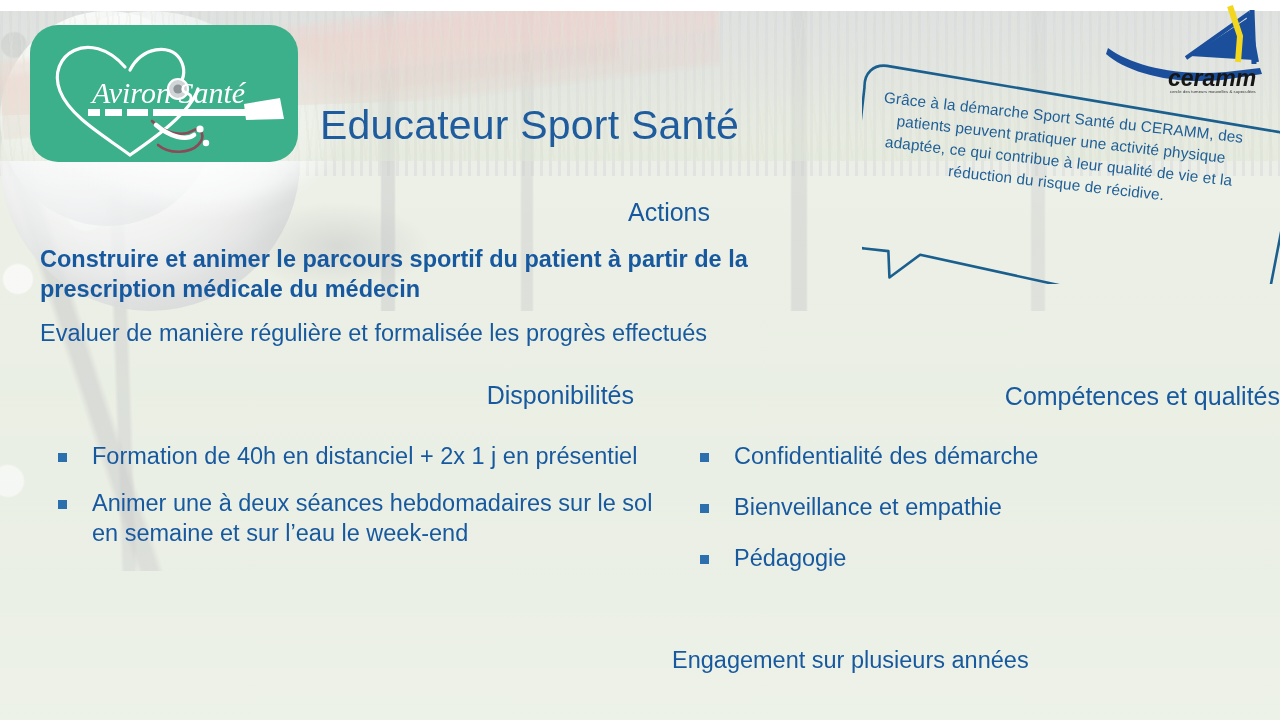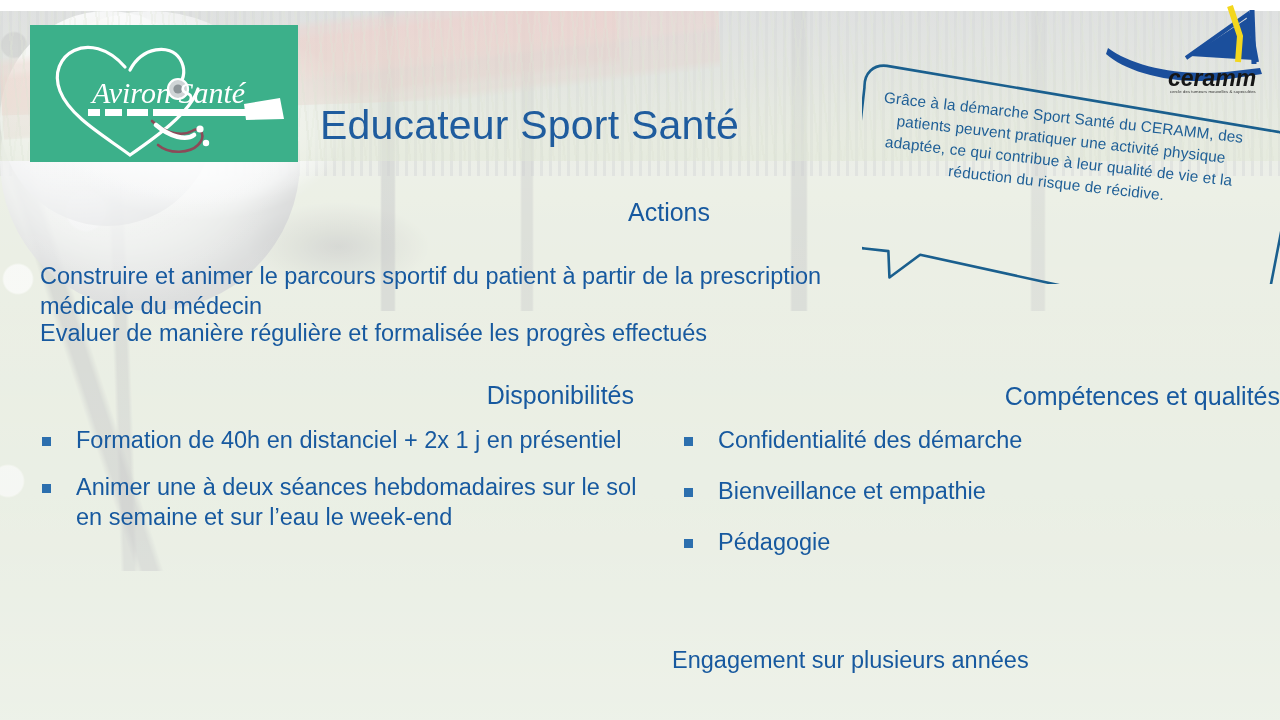--- a/index.html
+++ b/index.html
@@ -152,20 +152,21 @@
 
   
   #aviron-logo {
     position: absolute;
     left: 30px;
     top: 25px;
     width: 268px;
     height: 137px;
     background: #3cb08a;
     overflow: hidden;
+    border-radius: 28px;
   }
   #aviron-logo svg { display: block; }
 
   
   #ceramm-logo {
     position: absolute;
     right: 8px;
     top: 2px;
     width: 170px;
     height: 92px;
@@ -219,26 +220,26 @@
   #h-actions   { left: 210px; top: 198px; width: 500px; }
   #h-dispo     { left: 14px;  top: 381px; width: 620px; }
   #h-comp      { left: 660px; top: 382px; width: 620px; }
 
   .para {
     position: absolute;
     color: #17599f;
     font-size: 23.5px;
     line-height: 1.28;
   }
-  #p-act-1 { left: 40px; top: 261px; width: 830px; }
+  #p-act-1 { left: 40px; top: 244px; width: 830px; font-weight: bold; }
   #p-act-2 { left: 40px; top: 318px; width: 870px; }
 
   .bullet-list {
     position: absolute;
-    margin: 0;
+    margin: 16px;
     padding: 0;
     list-style: none;
   }
   .bullet-list li {
     position: relative;
     padding-left: 46px;
     color: #17599f;
     font-size: 23.5px;
     line-height: 1.28;
     margin-bottom: 17px;

